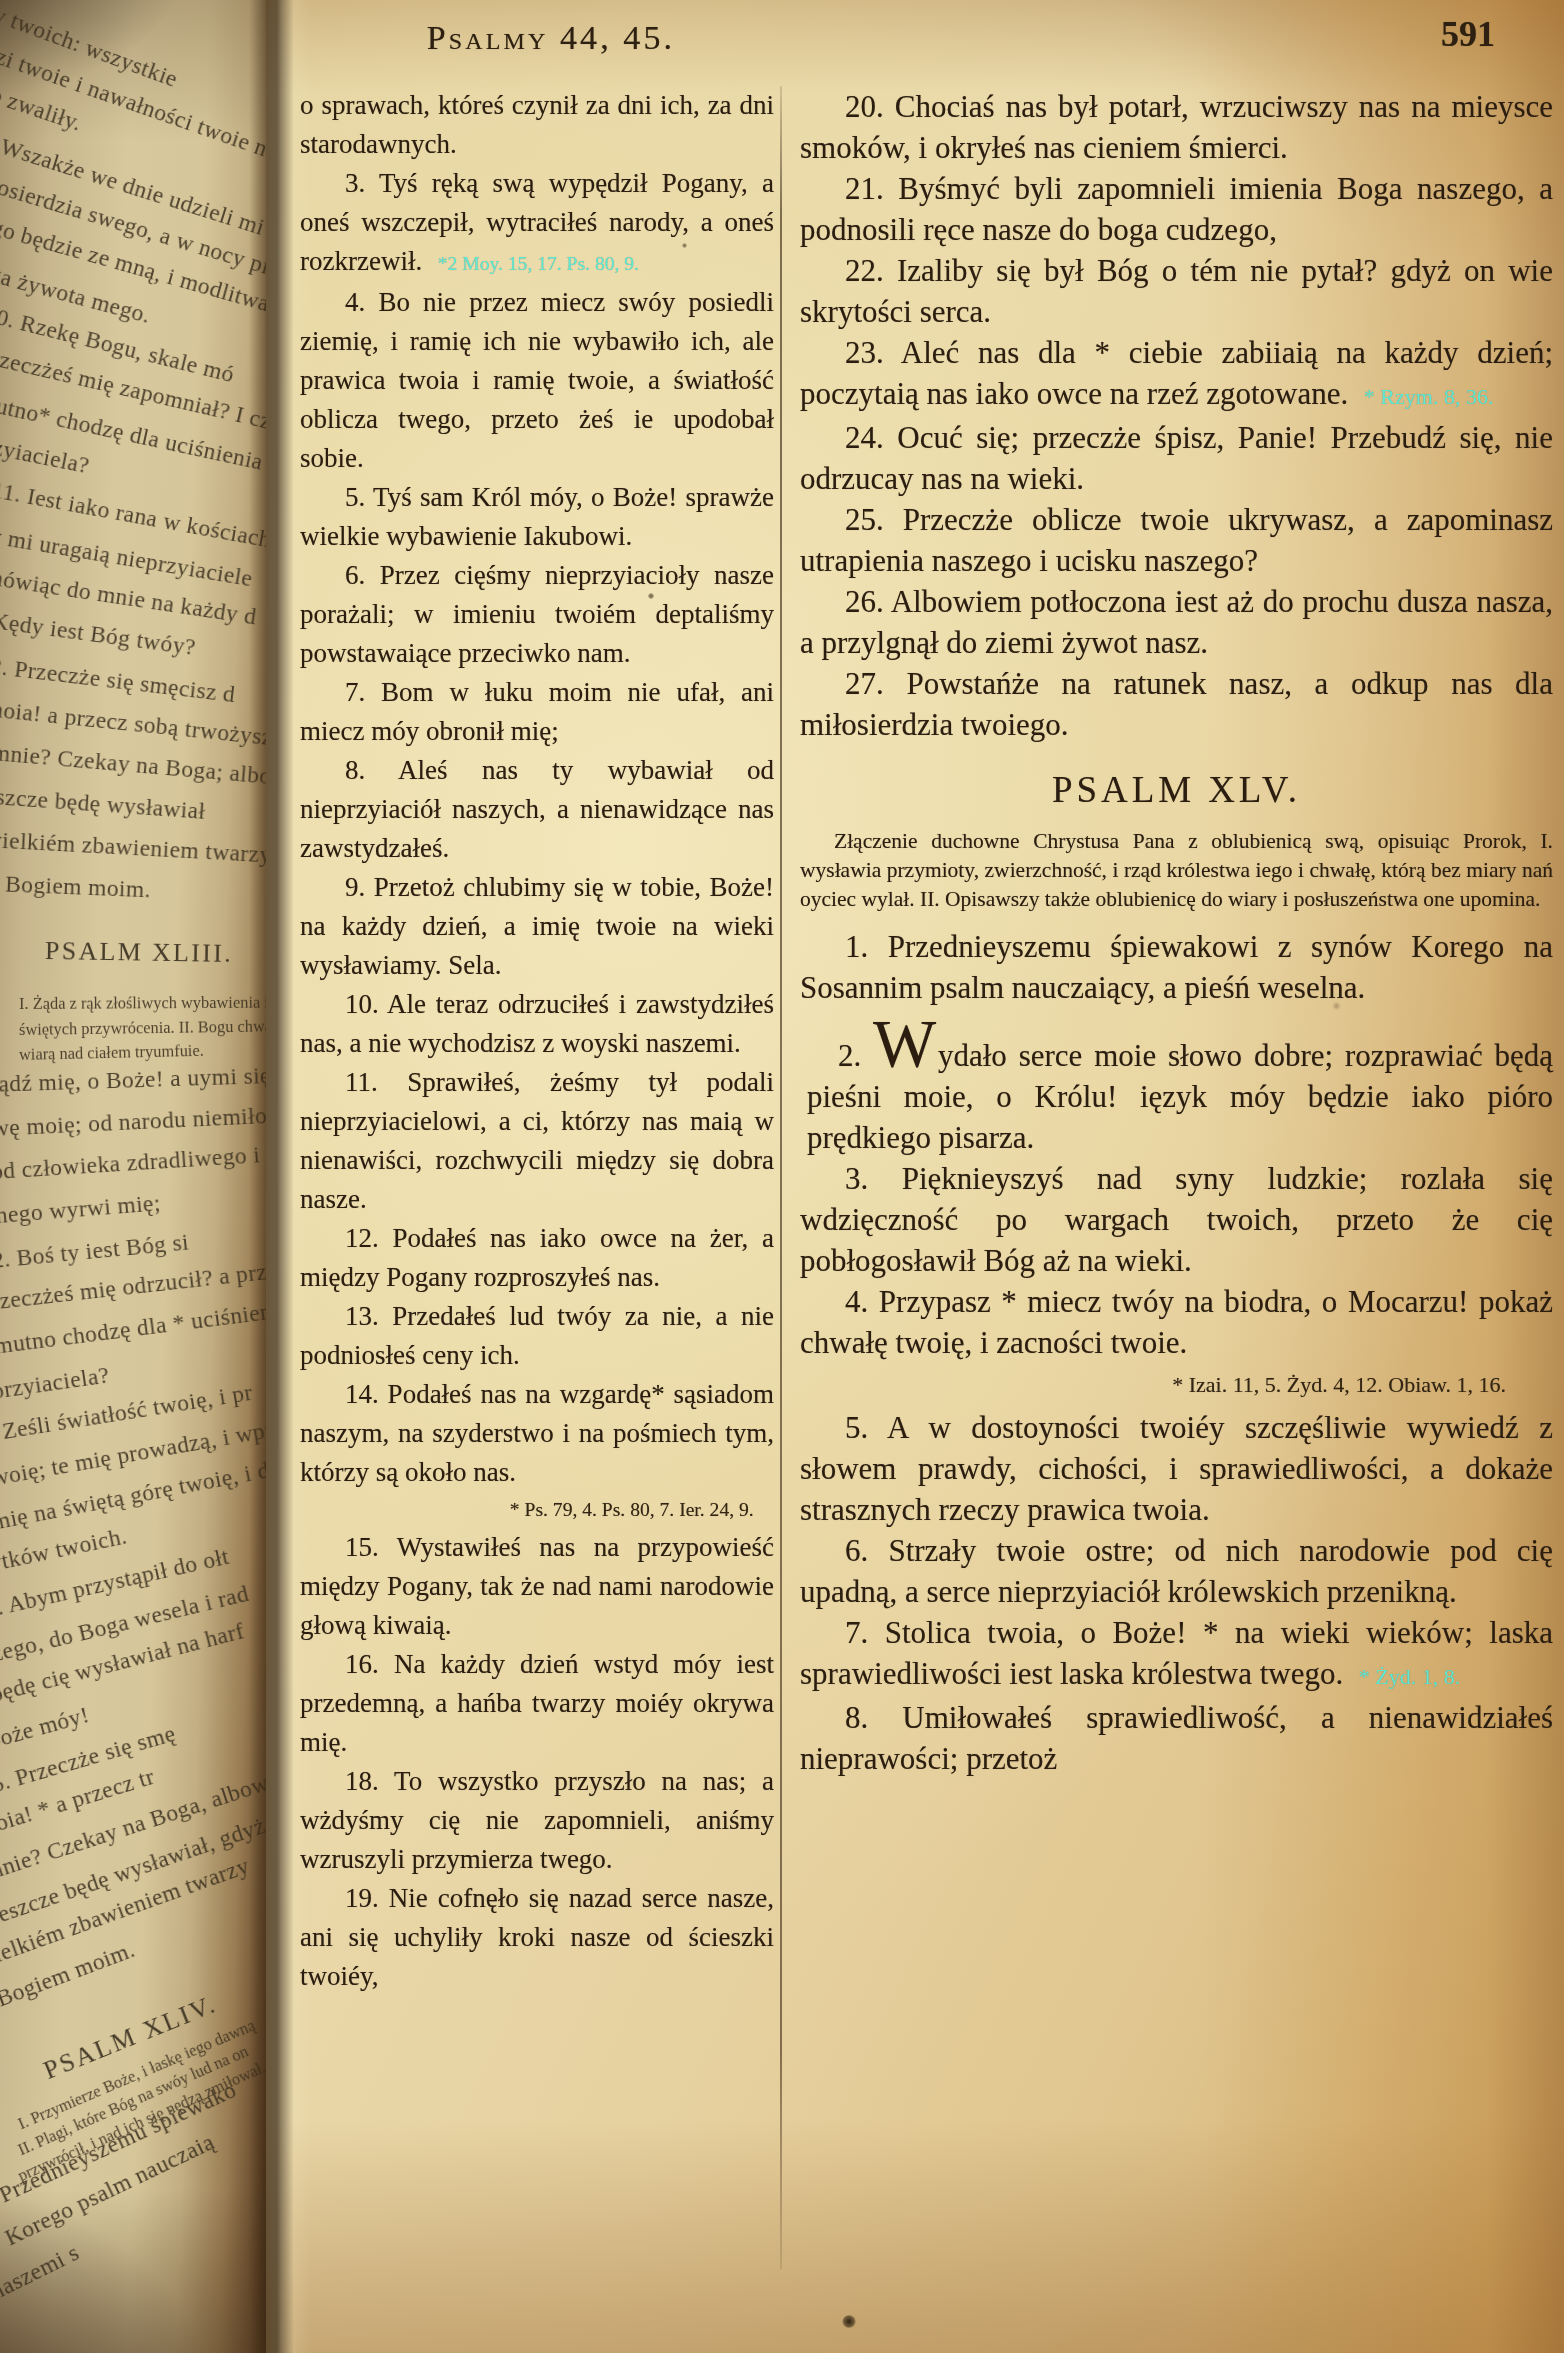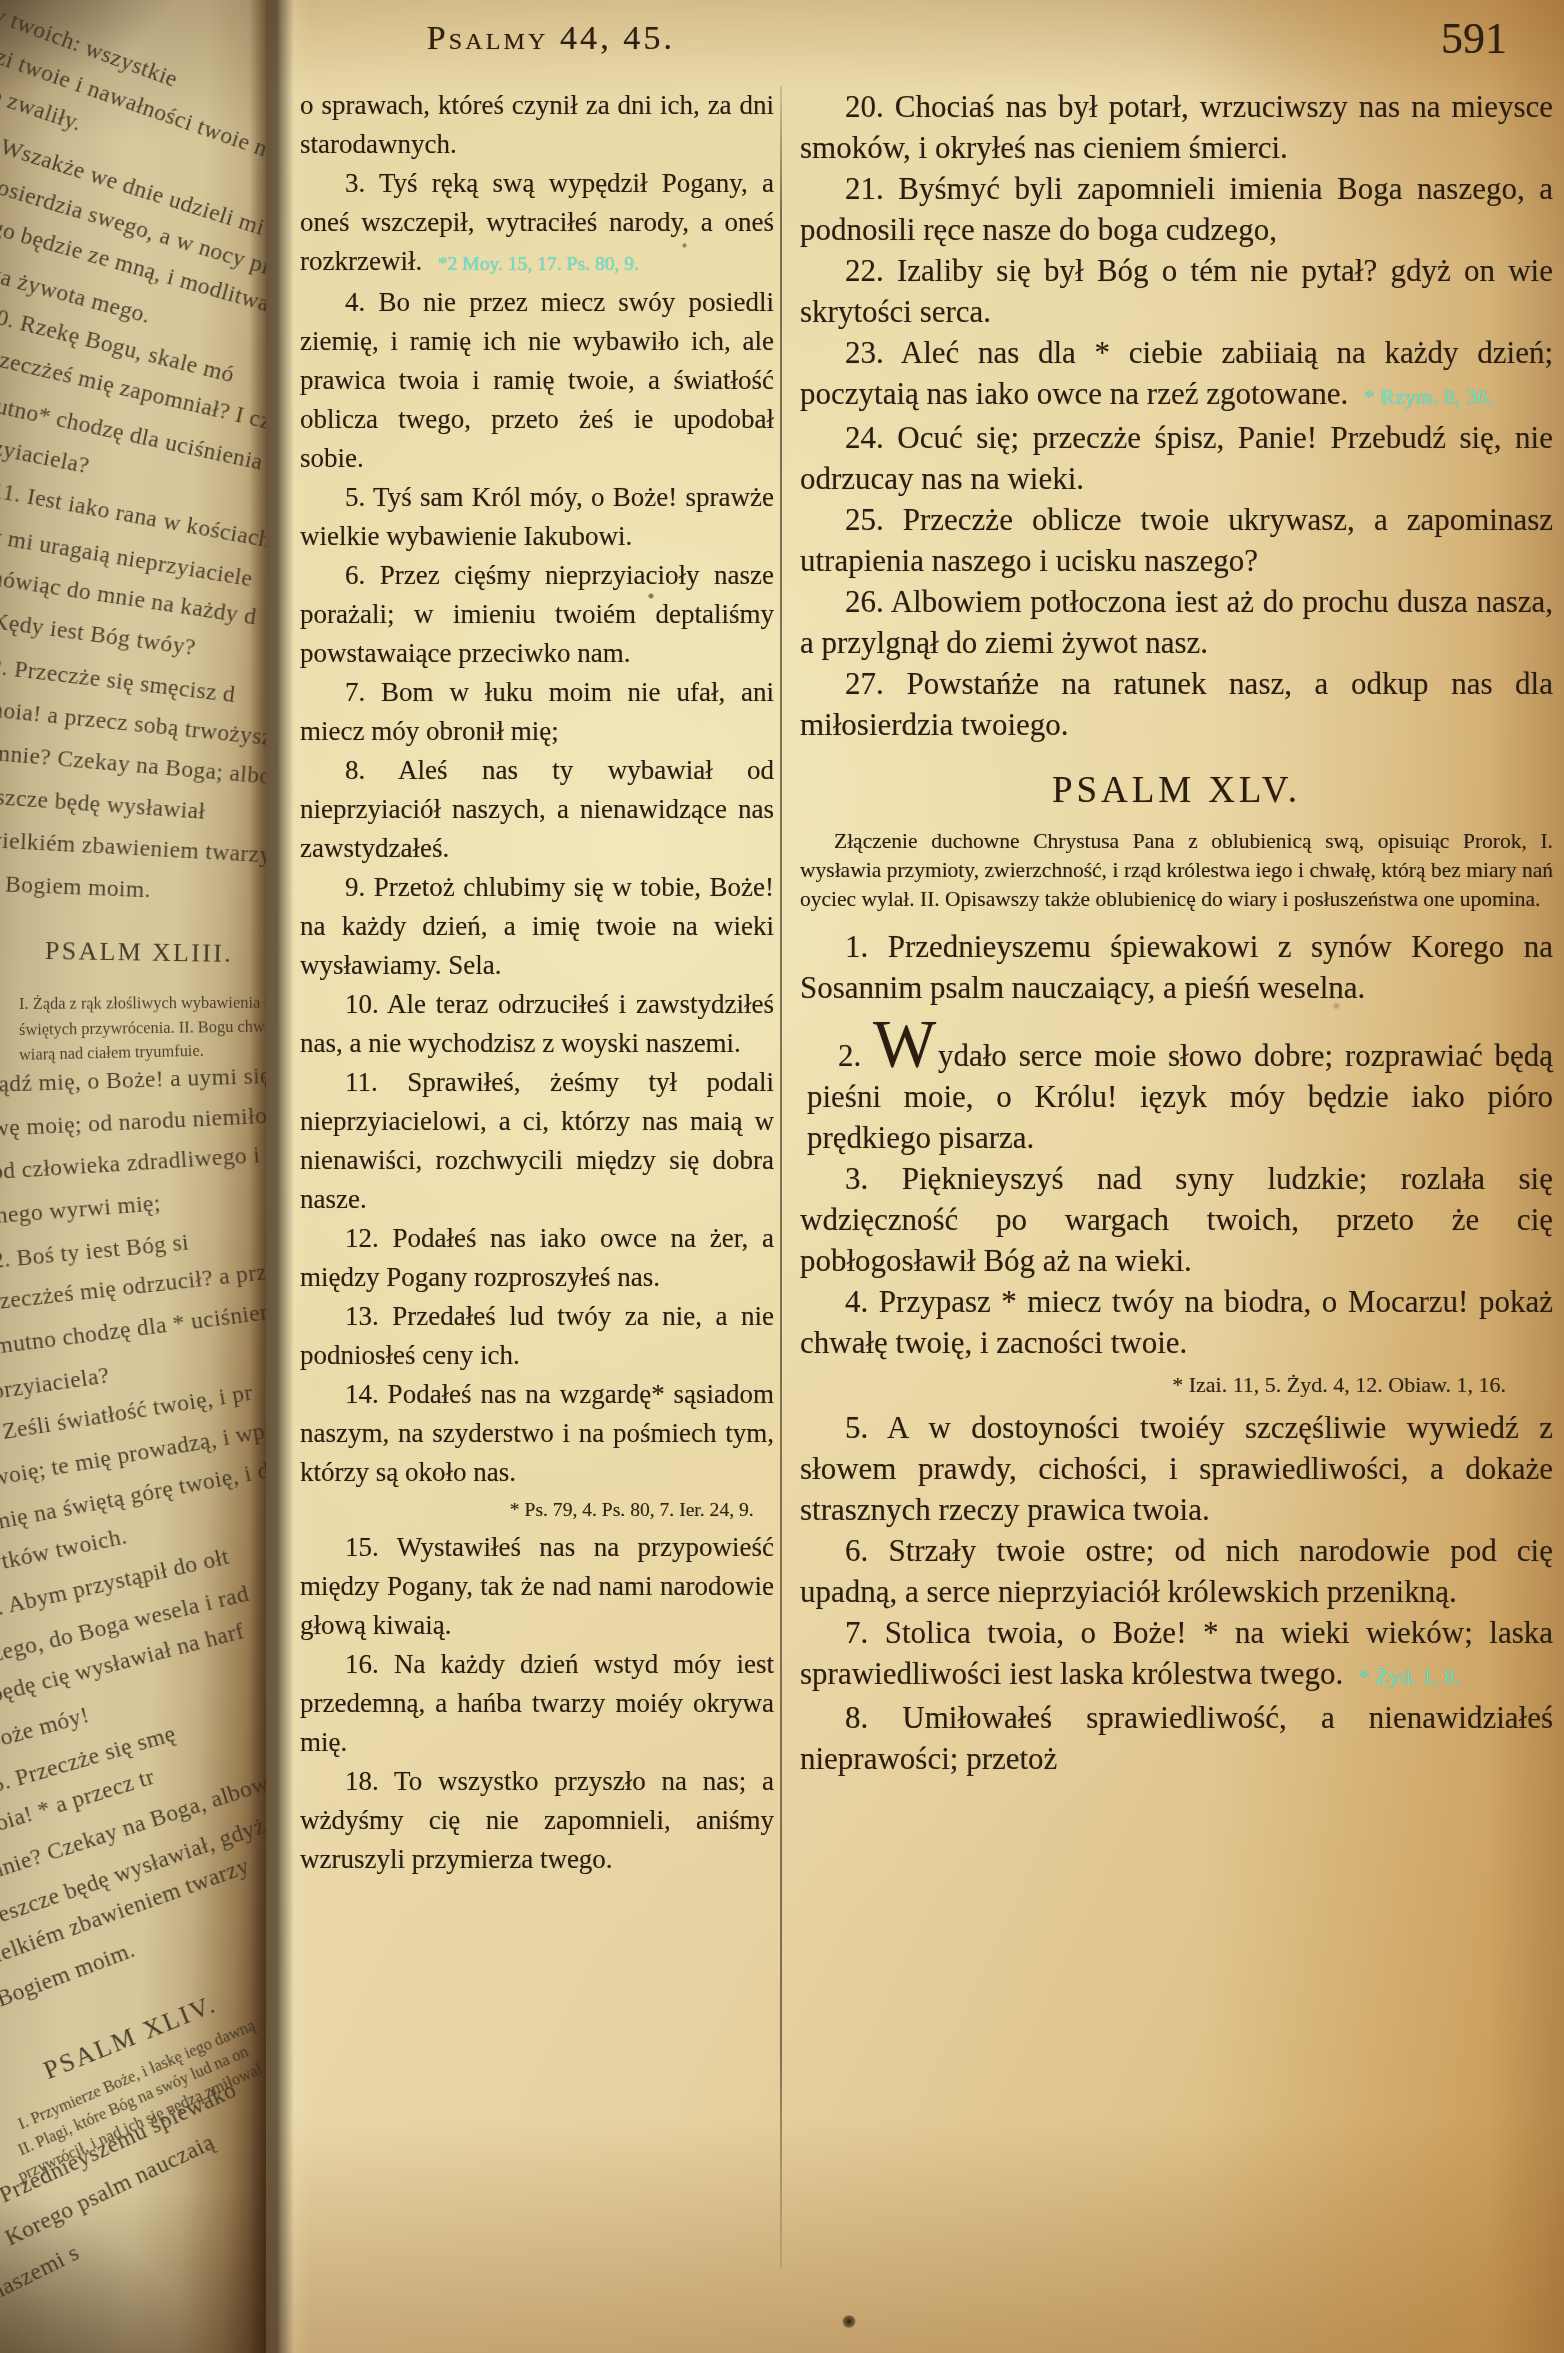--- a/index.html
+++ b/index.html
@@ -29,22 +29,22 @@
     background:linear-gradient(90deg, rgba(0,0,0,0) 0%, rgba(58,38,17,.55) 40%, rgba(33,20,8,.6) 62%, rgba(0,0,0,0) 100%);}
   .curl-line{position:absolute;white-space:nowrap;font-size:23.5px;color:#3a2f1e;
     opacity:.88;filter:blur(0.5px);transform-origin:0 50%;letter-spacing:0.4px;}
   .curl-line.h{font-size:26px;letter-spacing:2.3px;color:#32291a;}
   .curl-line.s{font-size:16.4px;letter-spacing:0;}
 
   
   .header-title{position:absolute;left:328px;top:19px;width:446px;text-align:center;
     font-variant:small-caps;font-size:34px;letter-spacing:3.1px;color:#2e2111;
     text-shadow:0 0 0.8px rgba(46,33,17,.55);}
-  .page-number{position:absolute;left:1441px;top:12.5px;width:117px;font-size:44px;
-    color:#2e2111;text-shadow:0 0 0.8px rgba(46,33,17,.55);}
+  .page-number{position:absolute;left:1441px;top:12.5px;width:117px;font-size:36px;
+    color:#2e2111;text-shadow:0 0 0.8px rgba(46,33,17,.55);font-weight:bold;}
 
   
   .divider{position:absolute;left:780px;top:86px;width:2.3px;height:2183px;
     background:linear-gradient(180deg, rgba(56,38,18,.15), rgba(56,38,18,.62) 6%, rgba(56,38,18,.58) 90%, rgba(56,38,18,.12));}
 
   
   .column{position:absolute;color:#2b1e10;text-shadow:0 0 0.8px rgba(43,30,16,.42);}
   .left-col{left:300px;top:86px;width:474px;font-size:27px;line-height:39px;}
   .right-col{left:800px;top:86px;width:753px;font-size:31px;line-height:41px;}
   .block{margin:0;text-align:justify;text-indent:45px;}
@@ -148,20 +148,21 @@
       <p class="block verse"><span class="v-text">9. Przetoż chlubimy się w tobie, Boże! na każdy dzień, a imię twoie na wieki wysławiamy. Sela.</span></p>
       <p class="block verse"><span class="v-text">10. Ale teraz odrzuciłeś i zawstydziłeś nas, a nie wychodzisz z woyski naszemi.</span></p>
       <p class="block verse"><span class="v-text">11. Sprawiłeś, żeśmy tył podali nieprzyiacielowi, a ci, którzy nas maią w nienawiści, rozchwycili między się dobra nasze.</span></p>
       <p class="block verse"><span class="v-text">12. Podałeś nas iako owce na żer, a między Pogany rozproszyłeś nas.</span></p>
       <p class="block verse"><span class="v-text">13. Przedałeś lud twóy za nie, a nie podniosłeś ceny ich.</span></p>
       <p class="block verse"><span class="v-text">14. Podałeś nas na wzgardę* sąsiadom naszym, na szyderstwo i na pośmiech tym, którzy są około nas.</span></p>
       <p class="block footnote"><span class="v-text">* Ps. 79, 4.  Ps. 80, 7.  Ier. 24, 9.</span></p>
       <p class="block verse"><span class="v-text">15. Wystawiłeś nas na przypowieść między Pogany, tak że nad nami narodowie głową kiwaią.</span></p>
       <p class="block verse"><span class="v-text">16. Na każdy dzień wstyd móy iest przedemną, a hańba twarzy moiéy okrywa mię.</span></p>
       <p class="block verse"><span class="v-text">18. To wszystko przyszło na nas; a wżdyśmy cię nie zapomnieli, aniśmy wzruszyli przymierza twego.</span></p>
+      <p class="block verse"><span class="v-text">19. Nie cofnęło się nazad serce nasze, ani się uchyliły kroki nasze od ścieszki twoiéy,</span></p>
     </div>
 
   <div class="column right-col">
 
   <p class="block verse"><span class="v-text">20. Chociaś nas był potarł, wrzuciwszy nas na mieysce smoków, i okryłeś nas cieniem śmierci.</span></p>
       <p class="block verse"><span class="v-text">21. Byśmyć byli zapomnieli imienia Boga naszego, a podnosili ręce nasze do boga cudzego,</span></p>
       <p class="block verse"><span class="v-text">22. Izaliby się był Bóg o tém nie pytał? gdyż on wie skrytości serca.</span></p>
       <p class="block verse"><span class="v-text">23. Aleć nas dla * ciebie zabiiaią na każdy dzień; poczytaią nas iako owce na rzeź zgotowane.</span><span class="v-note">* Rzym. 8, 36.</span></p>
       <p class="block verse"><span class="v-text">24. Ocuć się; przeczże śpisz, Panie! Przebudź się, nie odrzucay nas na wieki.</span></p>
       <p class="block verse"><span class="v-text">25. Przeczże oblicze twoie ukrywasz, a zapominasz utrapienia naszego i ucisku naszego?</span></p>

